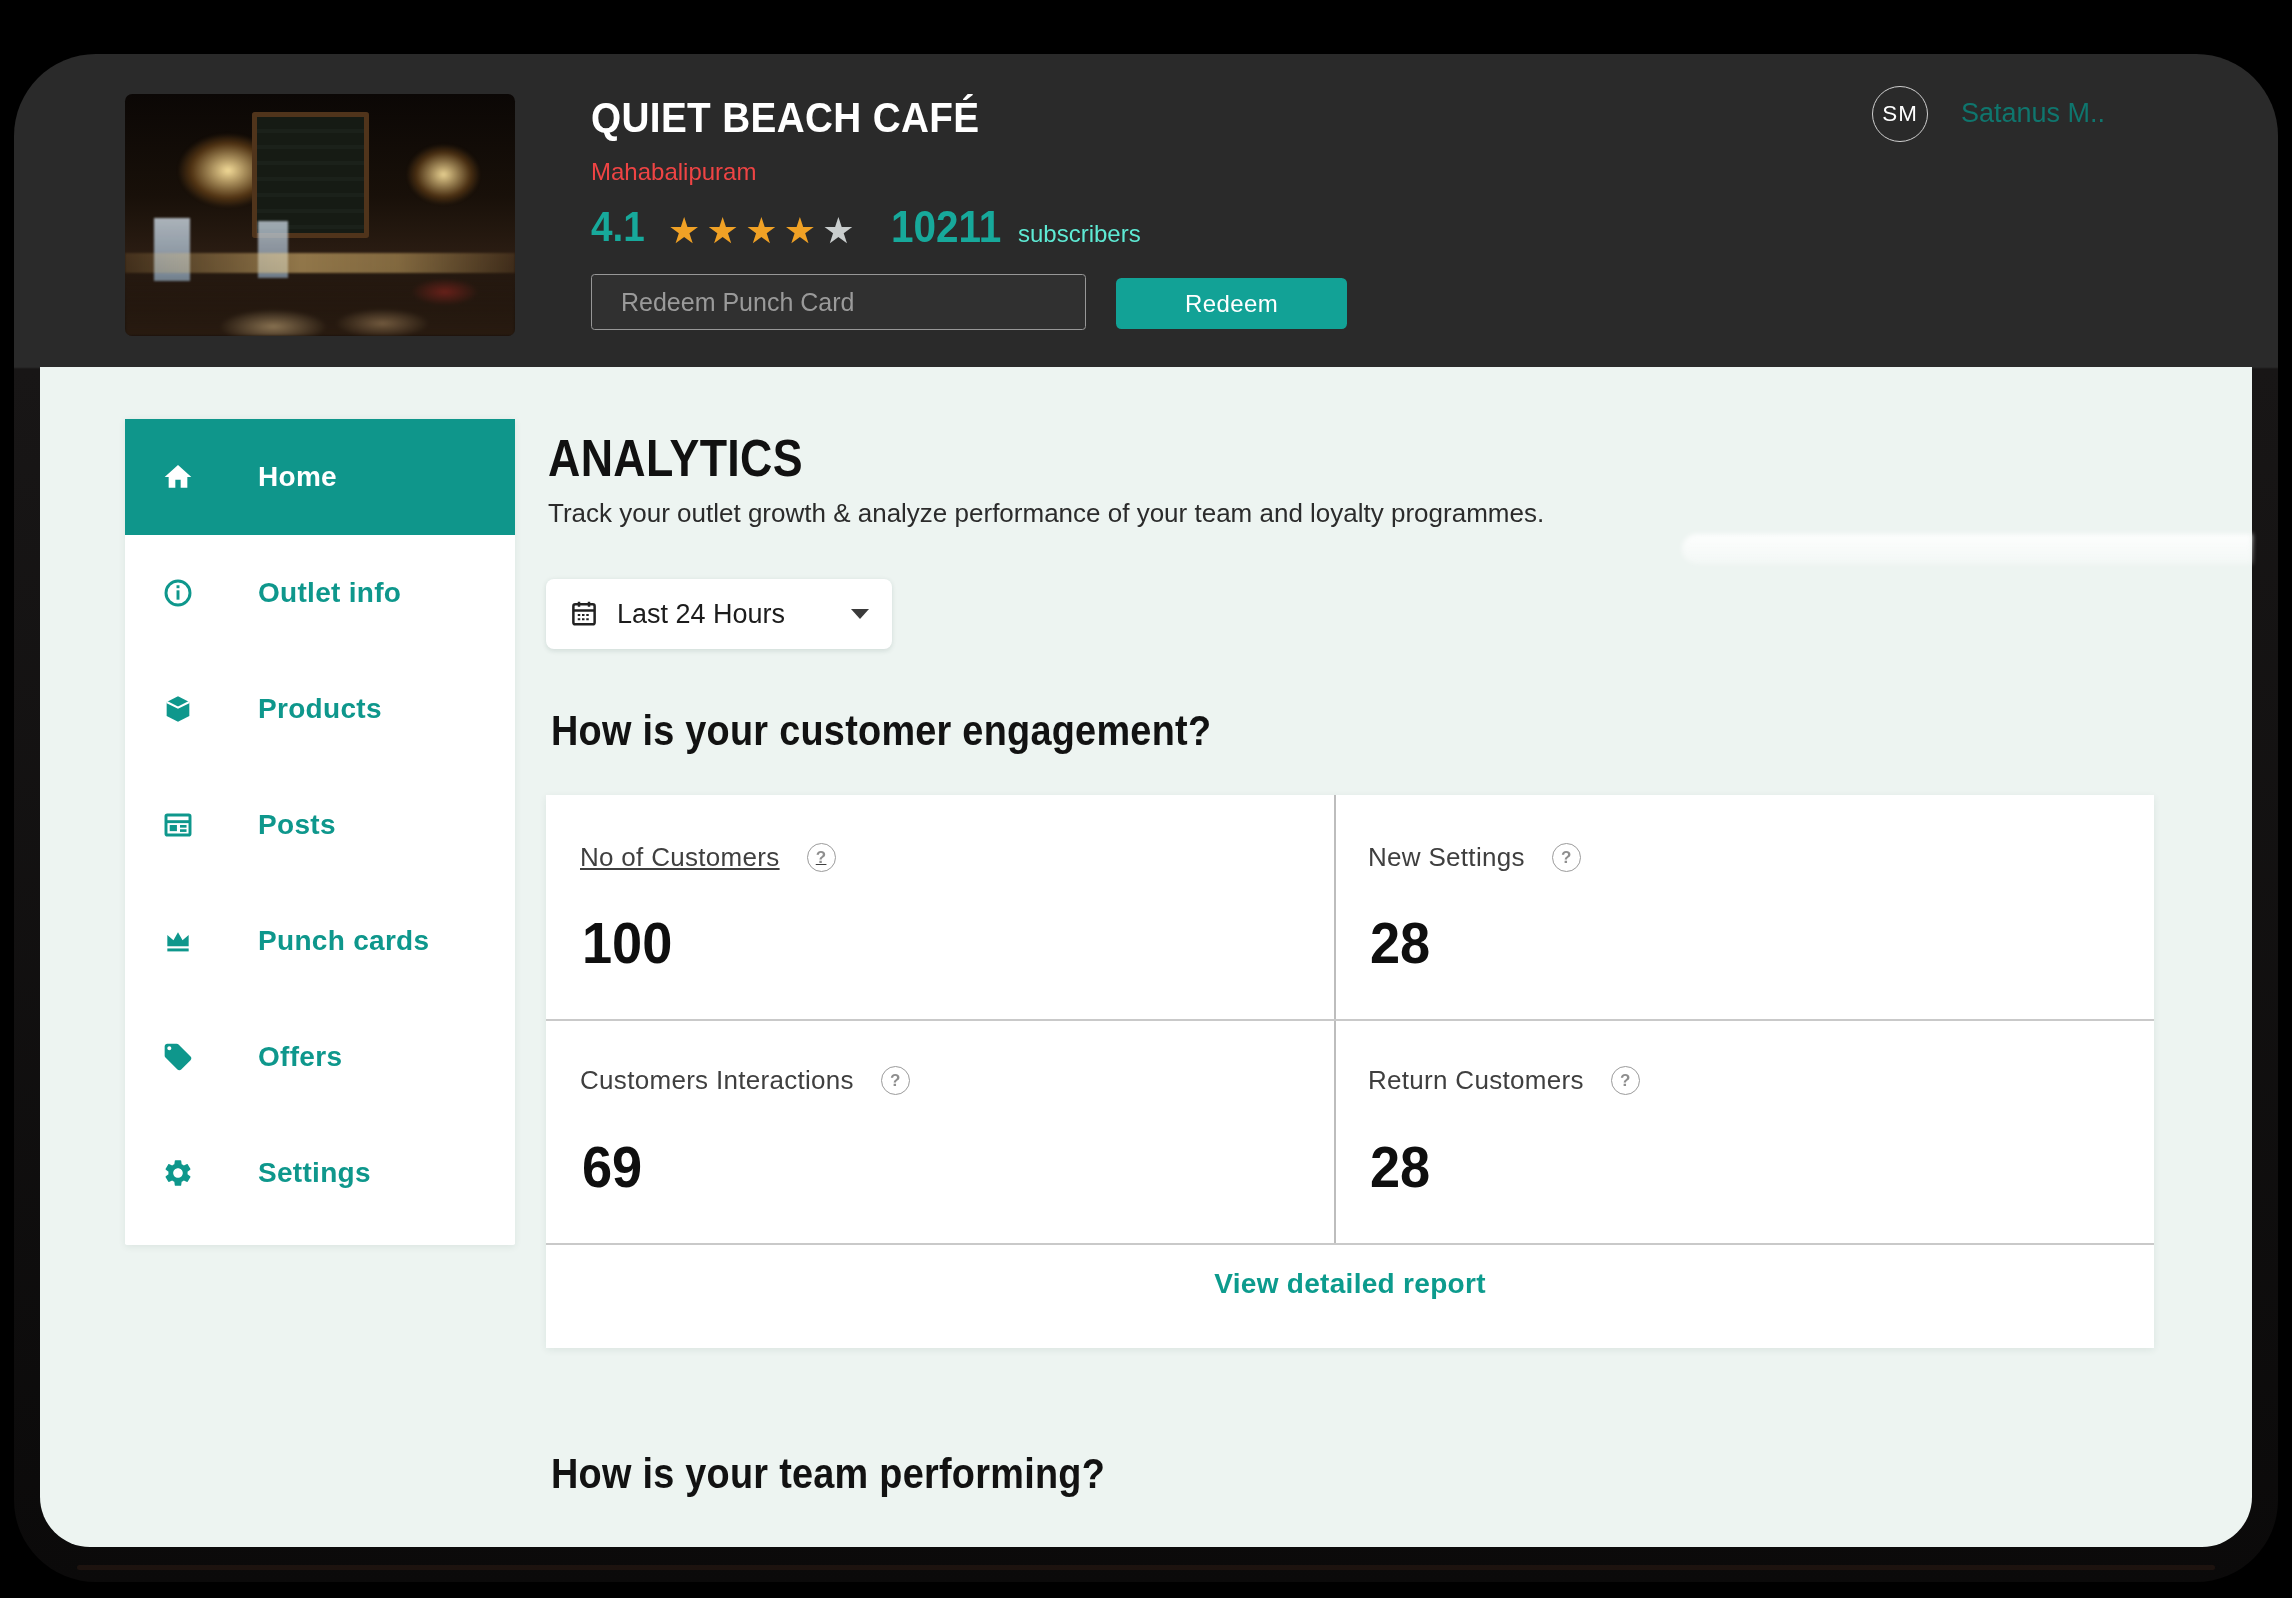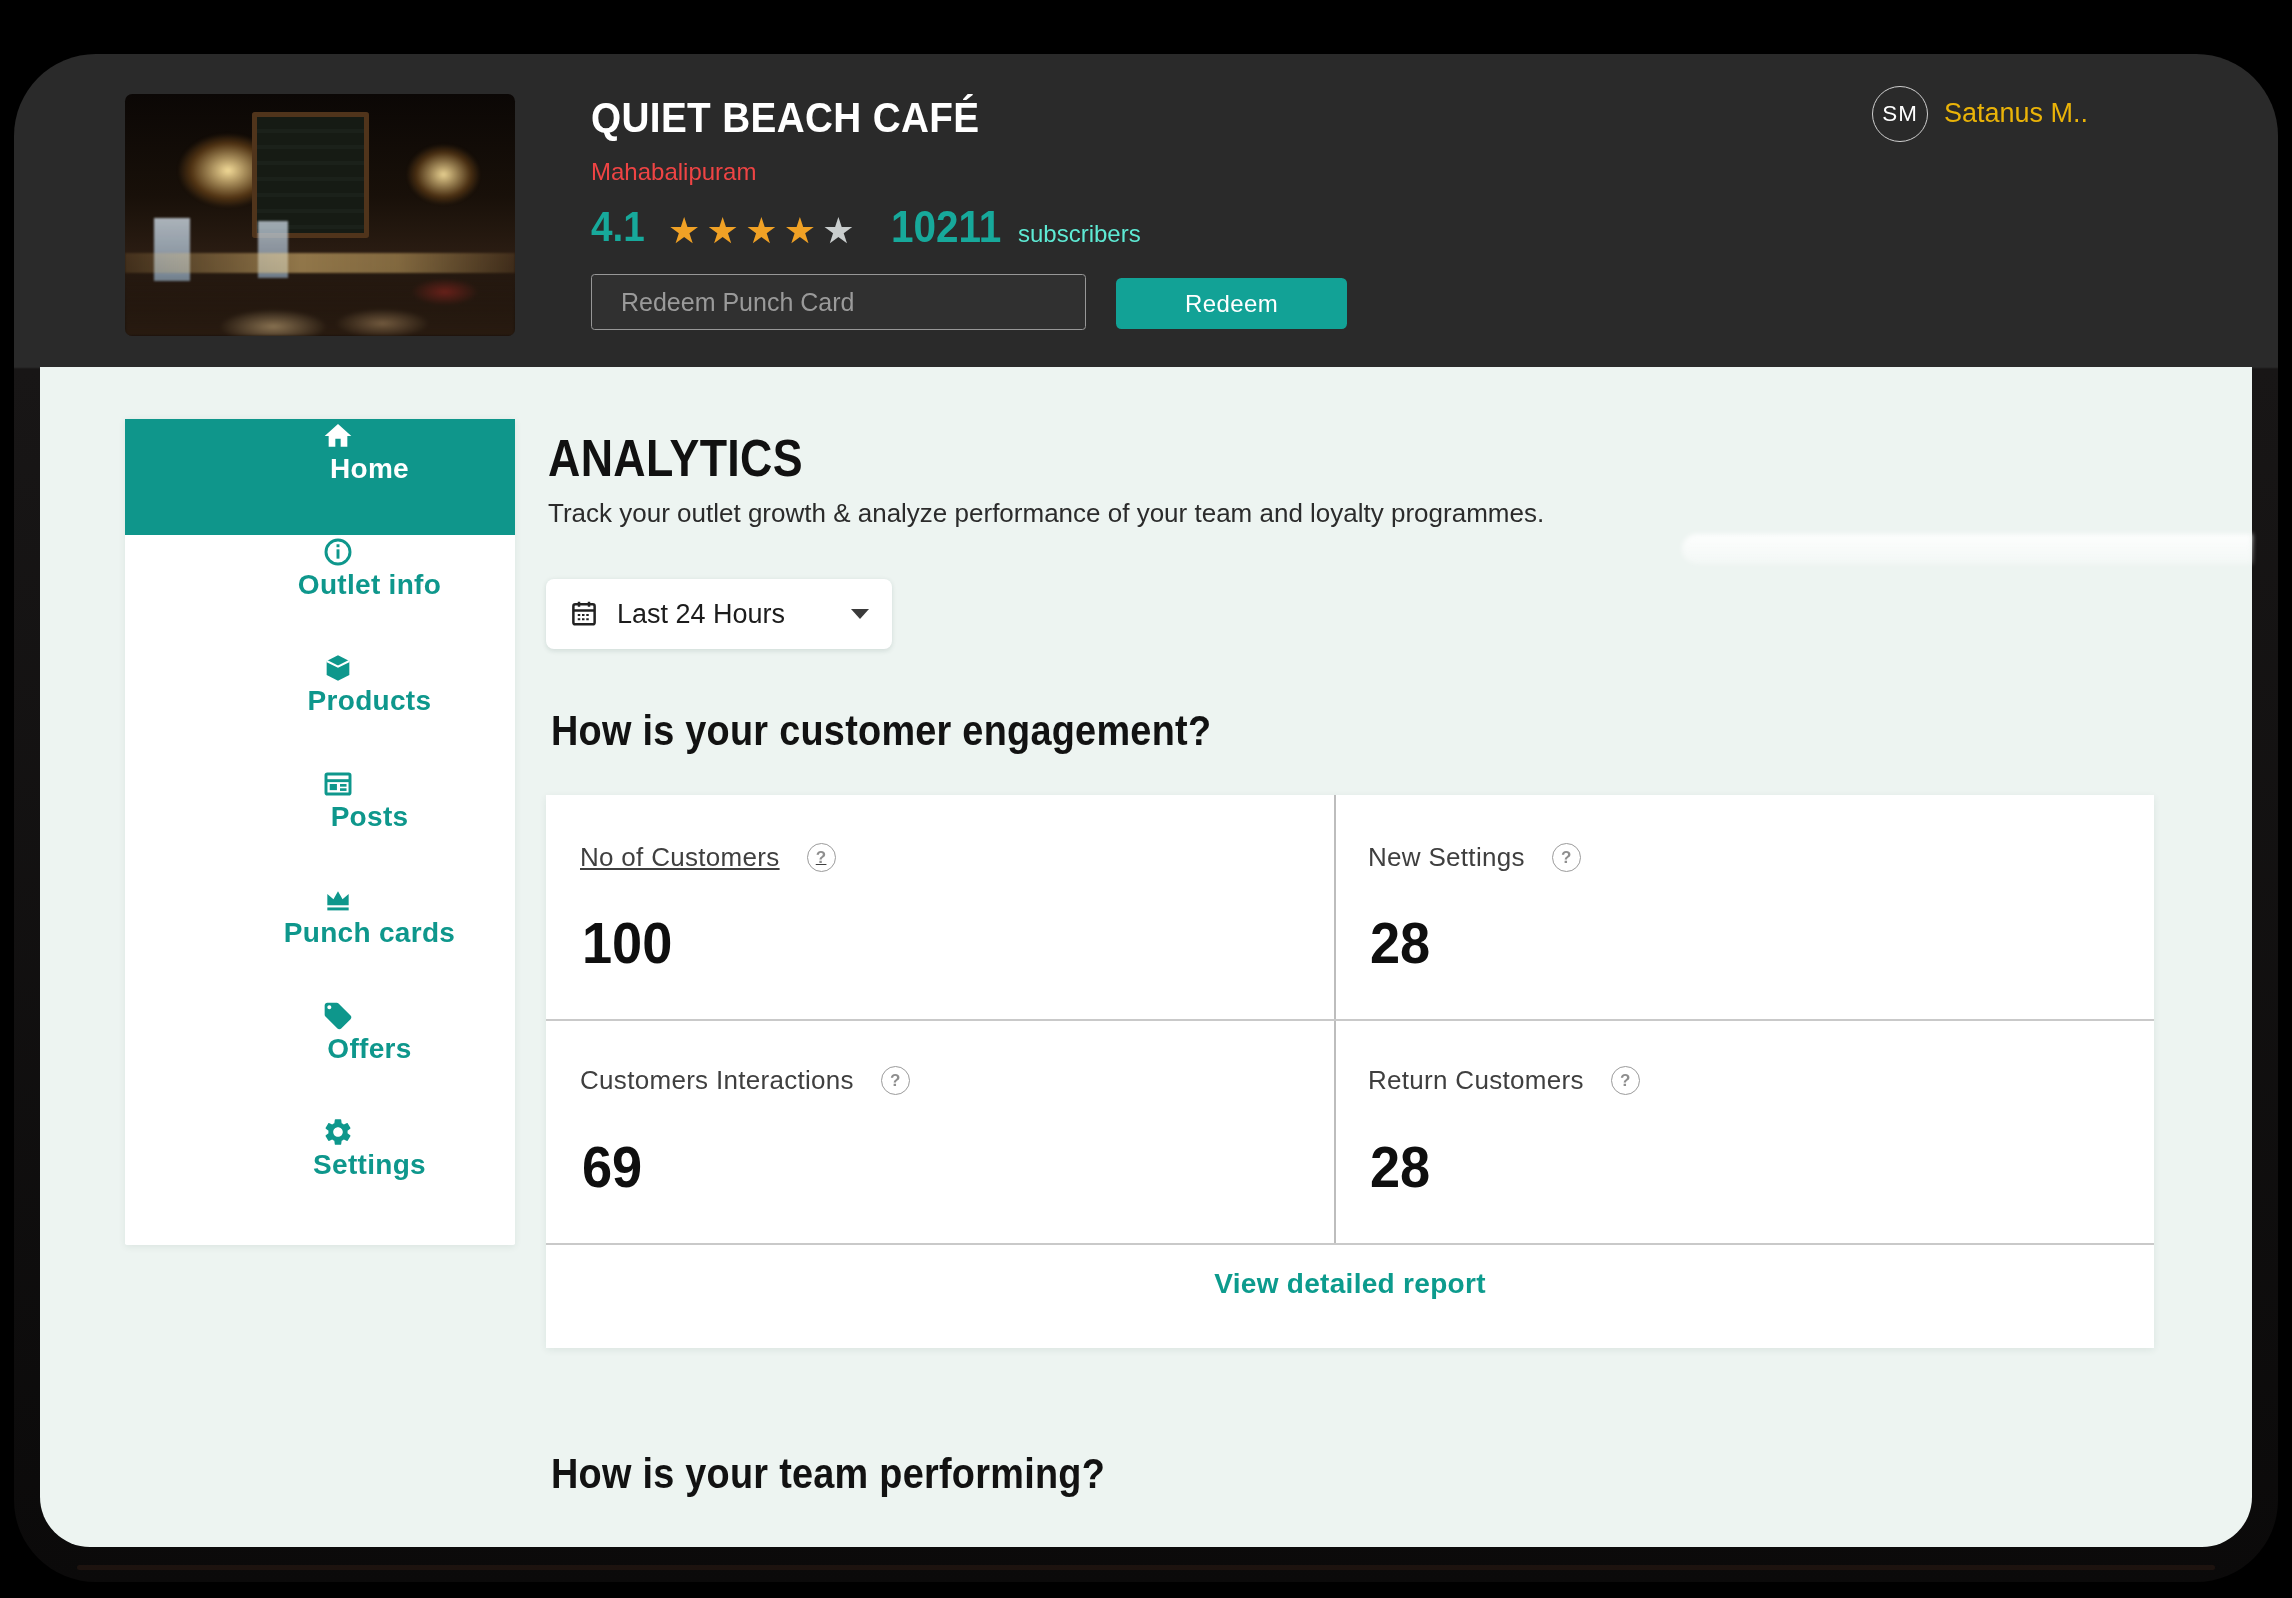--- a/index.html
+++ b/index.html
@@ -91,37 +91,37 @@
     color:#fff;font-size:24px;font-weight:400;letter-spacing:0.4px;
     cursor:pointer;font-family:"Liberation Sans",sans-serif;
   }
   .user-chip{position:absolute;left:1872px;top:82px;height:63px;display:flex;align-items:center;cursor:pointer;}
   .avatar{
     width:56px;height:56px;border-radius:50%;
     border:1.8px solid #cfcfcf;box-sizing:border-box;
     display:flex;align-items:center;justify-content:center;
     color:#fff;font-size:22.4px;letter-spacing:0.9px;
   }
-  .user-name{margin-left:16px;color:#eab308;font-size:27px;white-space:nowrap;}
+  .user-name{margin-left:33px;color:#0f766e;font-size:27px;white-space:nowrap;}
 
   
   .app-body{
     position:absolute;left:40px;top:367px;width:2212px;height:1180px;
     background:#edf4f1;border-radius:0 0 50px 50px;
   }
 
   
   .sidebar{
     position:absolute;left:125px;top:419px;width:390px;height:826px;
     background:#fff;border-radius:1.8px;
     box-shadow:0 1.8px 7.2px rgba(20,60,50,.08);
   }
   .nav-item{
     position:relative;height:116px;display:flex;align-items:center;
-    padding-left:36px;box-sizing:border-box;cursor:pointer;flex-direction:column;
+    padding-left:36px;box-sizing:border-box;cursor:pointer;
   }
   .nav-item .nav-icon{width:34px;height:34px;flex:0 0 34px;display:flex;align-items:center;justify-content:center;}
   .nav-item .nav-icon svg{width:32px;height:32px;fill:#0e978c;stroke:#0e978c;}
   .nav-item .nav-label{margin-left:63px;font-size:28px;font-weight:700;color:#0e978c;letter-spacing:0.3px;}
   .nav-item.active{background:#0f968b;}
   .nav-item.active .nav-icon svg{fill:#fff;stroke:#fff;}
   .nav-item.active .nav-label{color:#fff;}
 
   
   .page-title{

